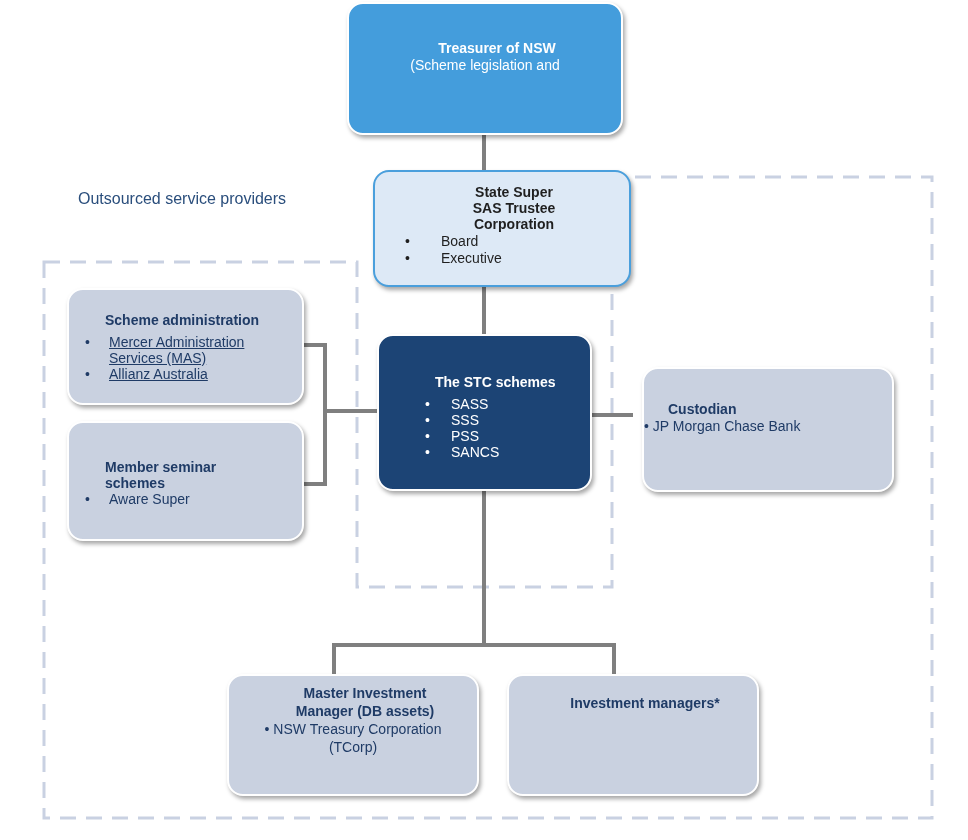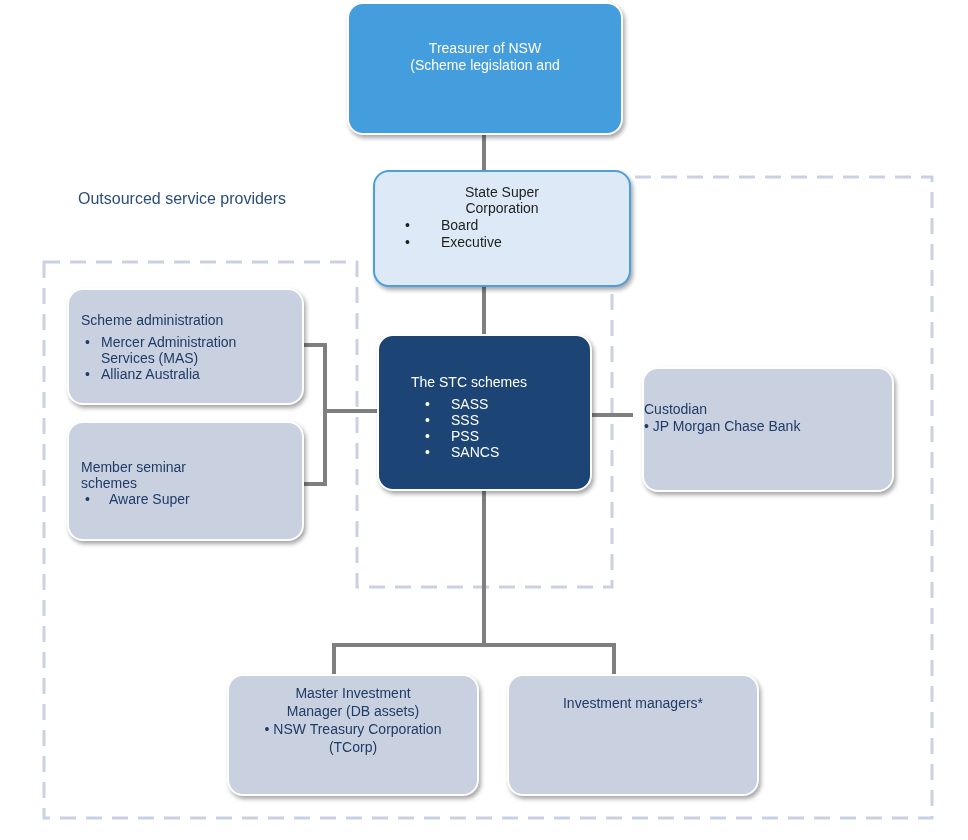--- a/index.html
+++ b/index.html
@@ -1,21 +1,21 @@
 <!DOCTYPE html>
 <html><head>
 <meta charset="utf-8">
 <style>
   html, body { margin: 0; padding: 0; background: #ffffff; }
   body { width: 968px; height: 840px; position: relative; overflow: hidden;
          font-family: "Liberation Sans", sans-serif; }
   .layer { position: absolute; left: 0; top: 0; width: 968px; height: 840px; }
   .box { position: absolute; box-sizing: border-box; border-radius: 16px;
          box-shadow: 2px 3px 4px rgba(0,0,0,0.35); border: 2px solid #ffffff; }
-  .box .title { font-weight: normal; }
+  .box .title { font-weight: bold; padding-left: 24px; }
   .box ul { list-style: none; margin: 0; padding: 0; }
 
   #treasurer { left: 347px; top: 2px; width: 276px; height: 133px;
                background: #449ddc; color: #ffffff; text-align: center;
                font-size: 14px; line-height: 17px; padding-top: 36px; }
   #treasurer .title { font-size: 14px; }
 
   #trustee { left: 373px; top: 170px; width: 258px; height: 117px;
              background: #dde9f6; border: 2px solid #4a9fdc; color: #1f1f1f;
              font-size: 14px; line-height: 16px; padding-top: 12px; }
@@ -31,21 +31,21 @@
   #stc li { position: relative; }
   #stc li .bullet { position: absolute; left: 14px; }
   #stc li .txt { margin-left: 40px; }
 
   .grey { background: #c9d1e0; color: #1f3b66; }
   #admin { left: 67px; top: 288px; width: 237px; height: 117px;
            font-size: 14px; line-height: 16px; padding: 22px 0 0 12px; }
   #admin .title { margin-bottom: 6px; }
   #admin li { position: relative; }
   #admin li .bullet { position: absolute; left: 4px; }
-  #admin li .txt { display: block; margin-left: 20px; }
+  #admin li .txt { display: block; margin-left: 28px; text-decoration: underline; }
 
   #seminar { left: 67px; top: 421px; width: 237px; height: 120px;
              font-size: 14px; line-height: 16px; padding: 36px 0 0 12px; }
   #seminar li { position: relative; }
   #seminar li .bullet { position: absolute; left: 4px; }
   #seminar li .txt { display: block; margin-left: 28px; }
 
   #custodian { left: 642px; top: 367px; width: 252px; height: 125px;
                font-size: 14px; line-height: 17px; text-align: left; padding-top: 32px; }
 
@@ -75,20 +75,21 @@
 
 <div id="outsourced-label">Outsourced service providers</div>
 
 <div class="box" id="treasurer">
   <div class="title">Treasurer of NSW</div>
   <div>(Scheme legislation and</div>
 </div>
 
 <div class="box" id="trustee">
   <div class="title">State Super</div>
+  <div class="title">SAS Trustee</div>
   <div class="title">Corporation</div>
   <ul>
     <li><span class="bullet">•</span><span class="txt">Board</span></li>
     <li><span class="bullet">•</span><span class="txt">Executive</span></li>
   </ul>
 </div>
 
 <div class="box" id="stc">
   <div class="title">The STC schemes</div>
   <ul>

